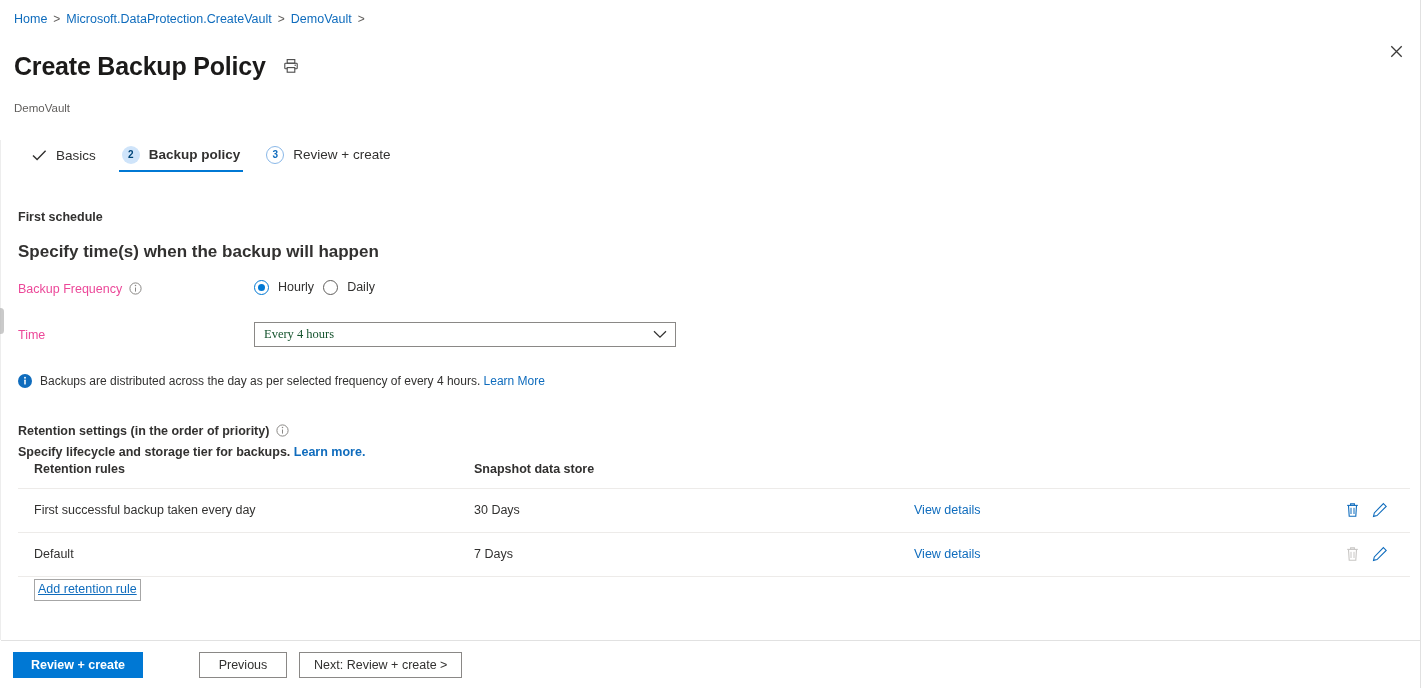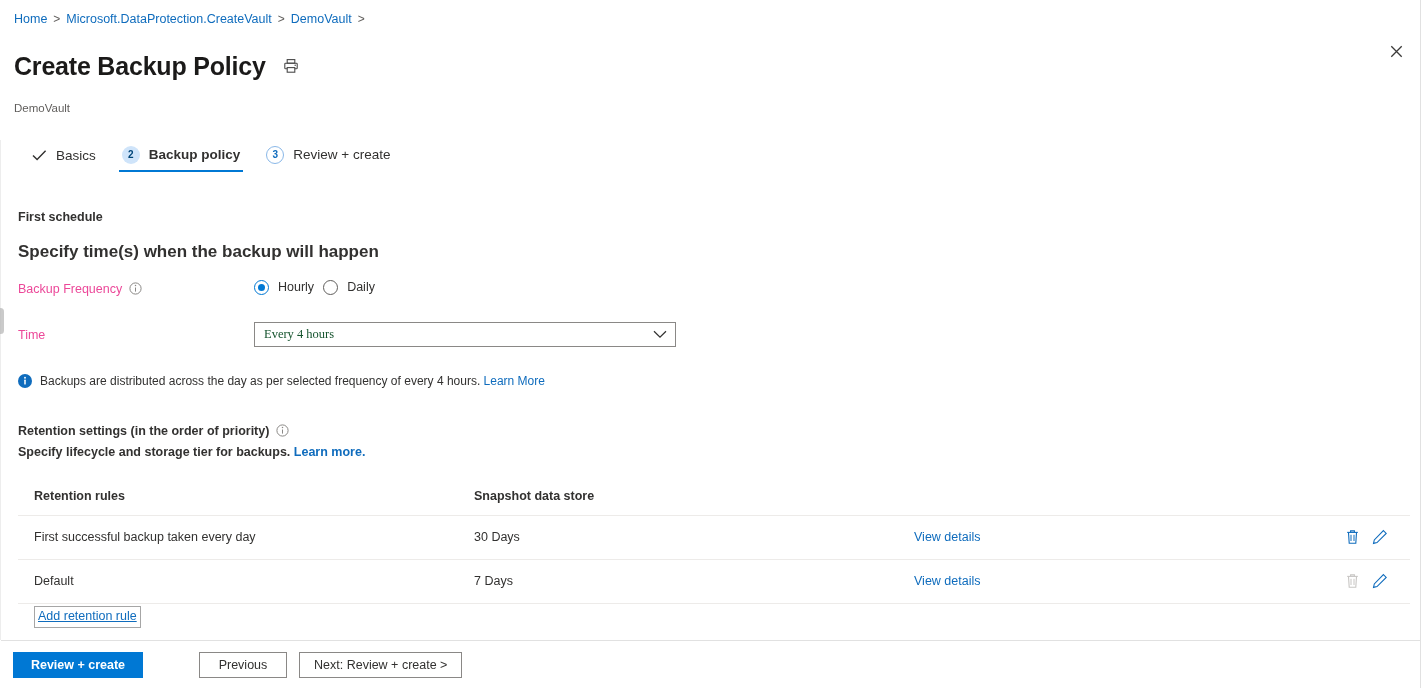--- a/index.html
+++ b/index.html
@@ -304,21 +304,21 @@
     text-align: right;
   }
   .retention-sub {
     font-size: 12.5px;
     font-weight: 600;
     margin-top: 7px;
   }
 
   
   .rtable {
-    margin-top: 30px;
+    margin-top: 3px;
     width: 1392px;
     border-collapse: collapse;
     font-size: 12.5px;
   }
   .rtable th {
     text-align: left;
     font-weight: 600;
     color: #323130;
     padding: 0 0 12px 16px;
     font-size: 12.5px;

